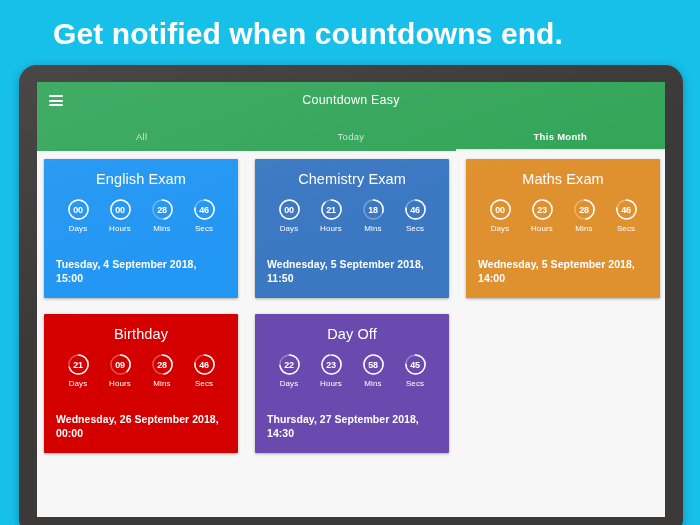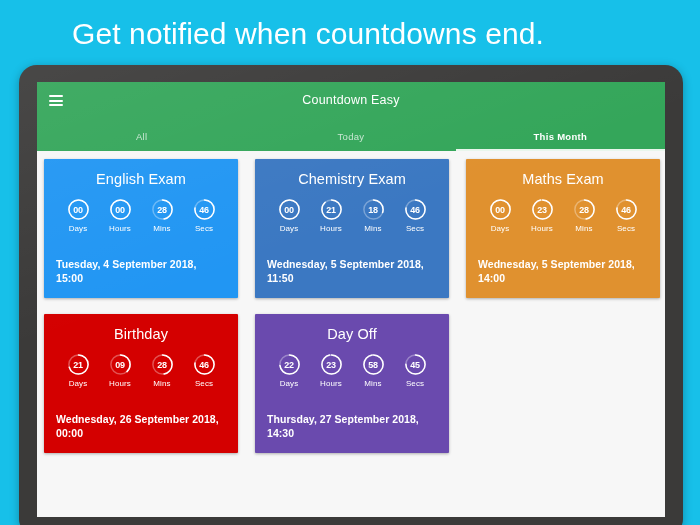--- a/index.html
+++ b/index.html
@@ -19,21 +19,21 @@
 
   
   .promo-headline {
     position: absolute;
     top: 14px;
     left: 0;
     width: 616px;
     text-align: center;
     color: #ffffff;
     font-size: 30px;
-    font-weight: 400;
+    font-weight: 700;
     letter-spacing: .1px;
     line-height: 40px;
     white-space: nowrap;
   }
 
   
   .device {
     position: absolute;
     left: 19px;
     top: 65px;

